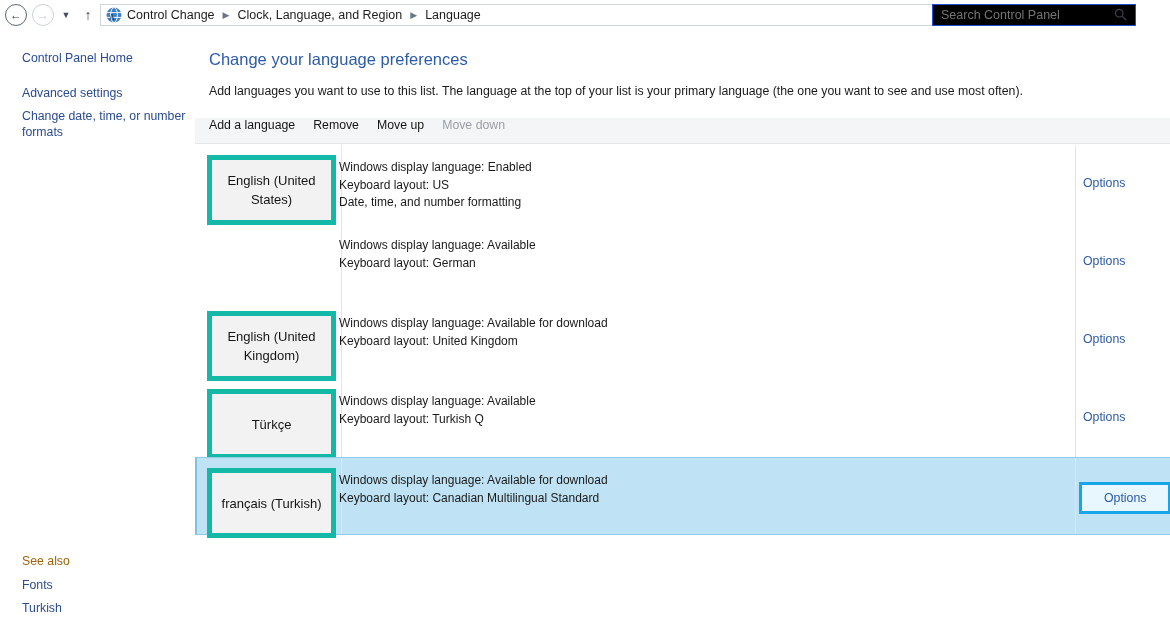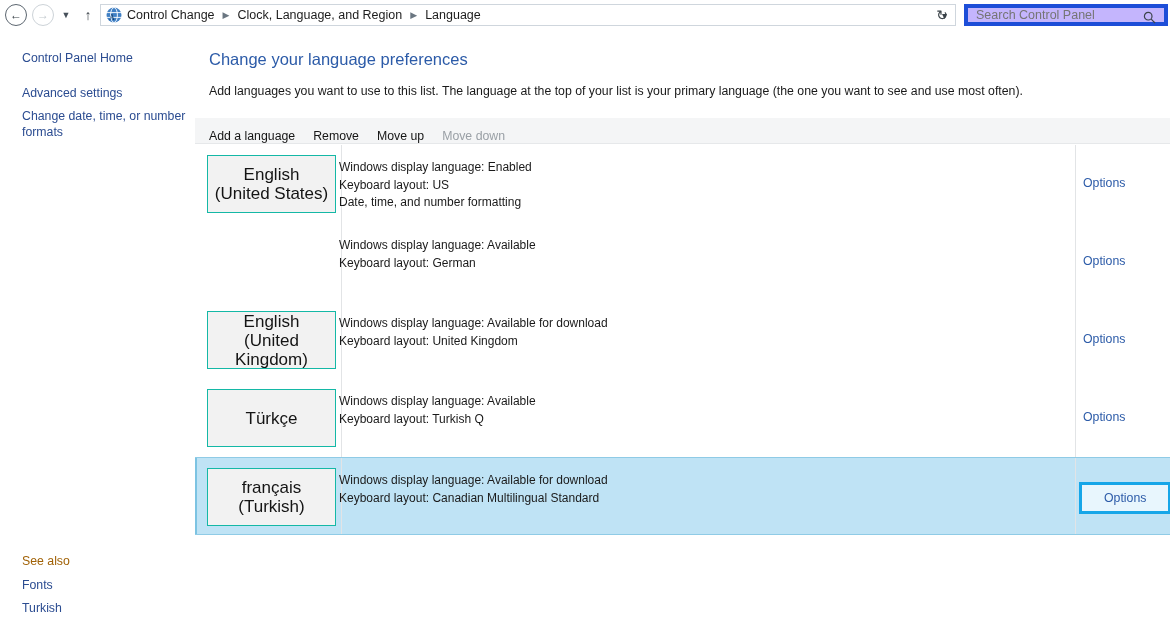--- a/index.html
+++ b/index.html
@@ -89,24 +89,24 @@
   }
   #refresh-btn {
     position: absolute;
     left: 930px; top: 4px;
     width: 24px; height: 22px;
     display: flex; align-items: center; justify-content: center;
     font-size: 14px; color: #3a4248;
   }
   #searchbox {
     position: absolute;
-    left: 964px; top: 4px;
+    left: 932px; top: 4px;
     width: 204px; height: 22px;
-    border: 4px solid #1d4ed8;
-    background: #c4b5fd;
+    border: 1px solid #1d4ed8;
+    background: #000000;
     box-sizing: border-box;
     display: flex; align-items: center;
   }
   #search-input {
     border: 0; outline: 0;
     background: transparent;
     font-family: "Liberation Sans", sans-serif;
     font-size: 12.5px;
     color: #585f66;
     padding-left: 8px;
@@ -164,21 +164,21 @@
   }
 
   
   #toolbar {
     position: absolute;
     left: 0; top: 88px;
     width: 975px; height: 26px;
     background: #f4f5f6;
     border-bottom: 1px solid #e6e8ea;
     display: flex;
-    align-items: flex-end;
+    align-items: flex-start;
     box-sizing: border-box;
   }
   .tb-item {
     font-size: 12.3px;
     color: #151515;
     padding: 0 9px;
     white-space: nowrap;
   }
   .tb-item.first { margin-left: 5px; }
   .tb-item.disabled { color: #9aa0a6; }
@@ -214,29 +214,29 @@
   }
   .vrule-right {
     position: absolute;
     left: 880px; top: 0; bottom: 0;
     width: 1px;
     background: #e2e4e6;
   }
   .lang-tile {
     position: absolute;
     left: 12px; top: 10px;
-    width: 129px; height: 58px;
+    width: 129px; height: 70px;
     background: #f2f2f2;
-    border: 1px solid #14b8a6;
+    border: 5px solid #14b8a6;
     box-sizing: border-box;
     display: flex;
     align-items: center;
     justify-content: center;
     text-align: center;
-    font-size: 17px;
+    font-size: 13px;
     color: #141414;
     line-height: 19px;
     padding: 0 6px;
   }
   .lang-details {
     position: absolute;
     left: 144px; top: 14px;
     font-size: 12px;
     color: #1a1a1a;
     line-height: 17.5px;

